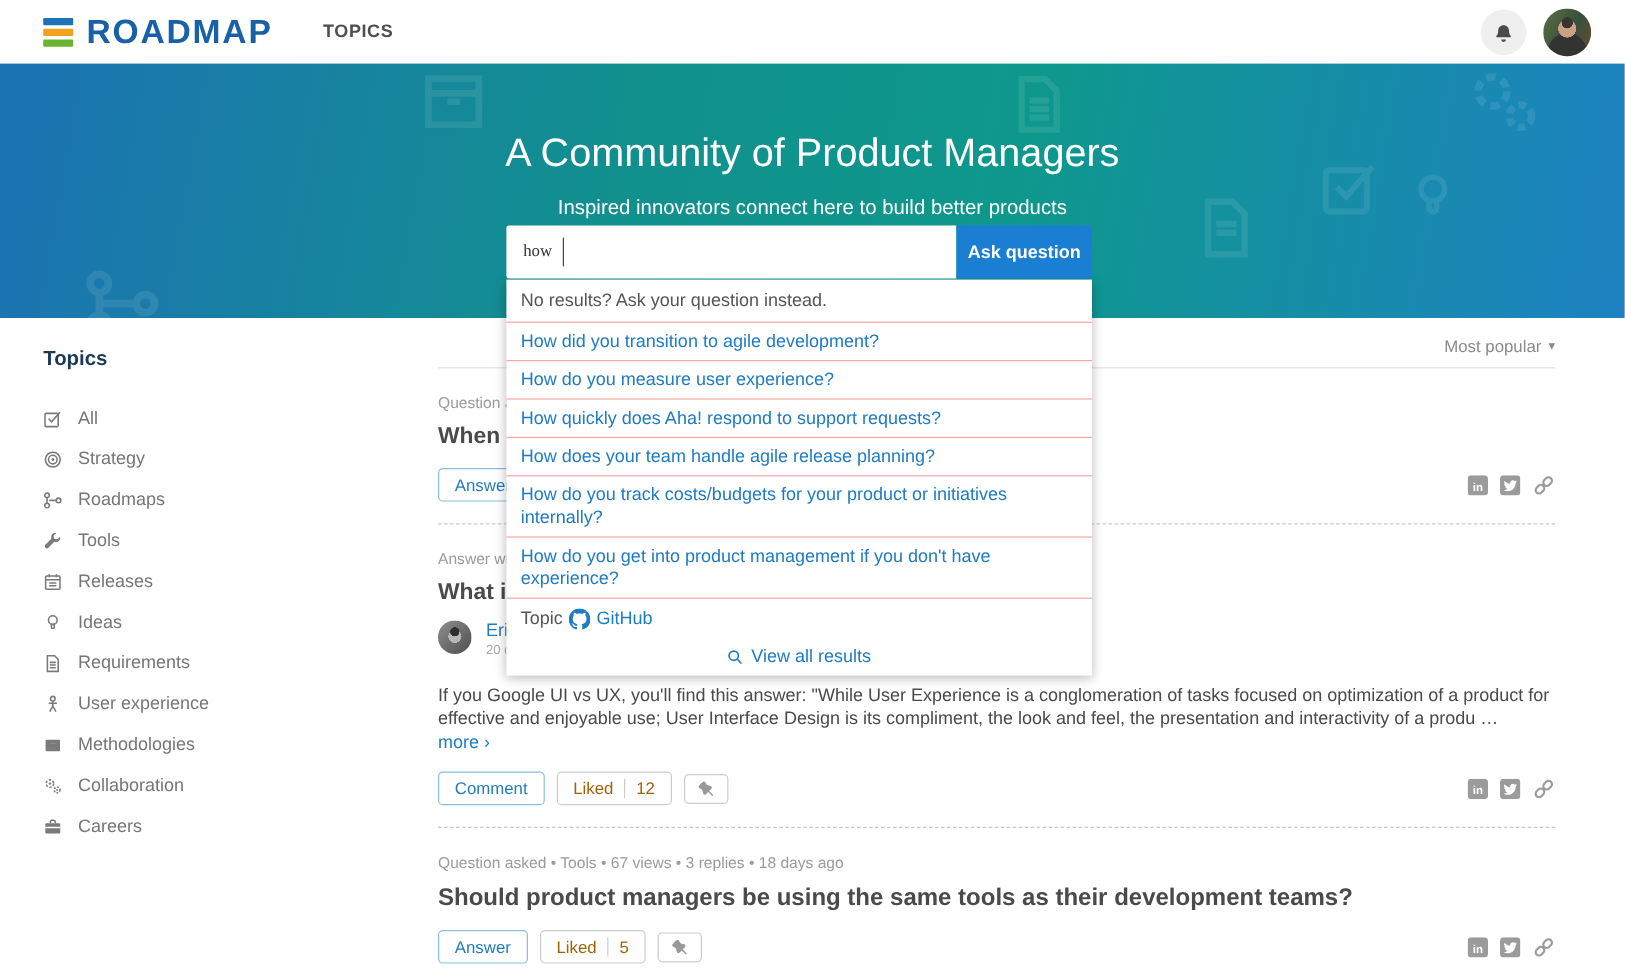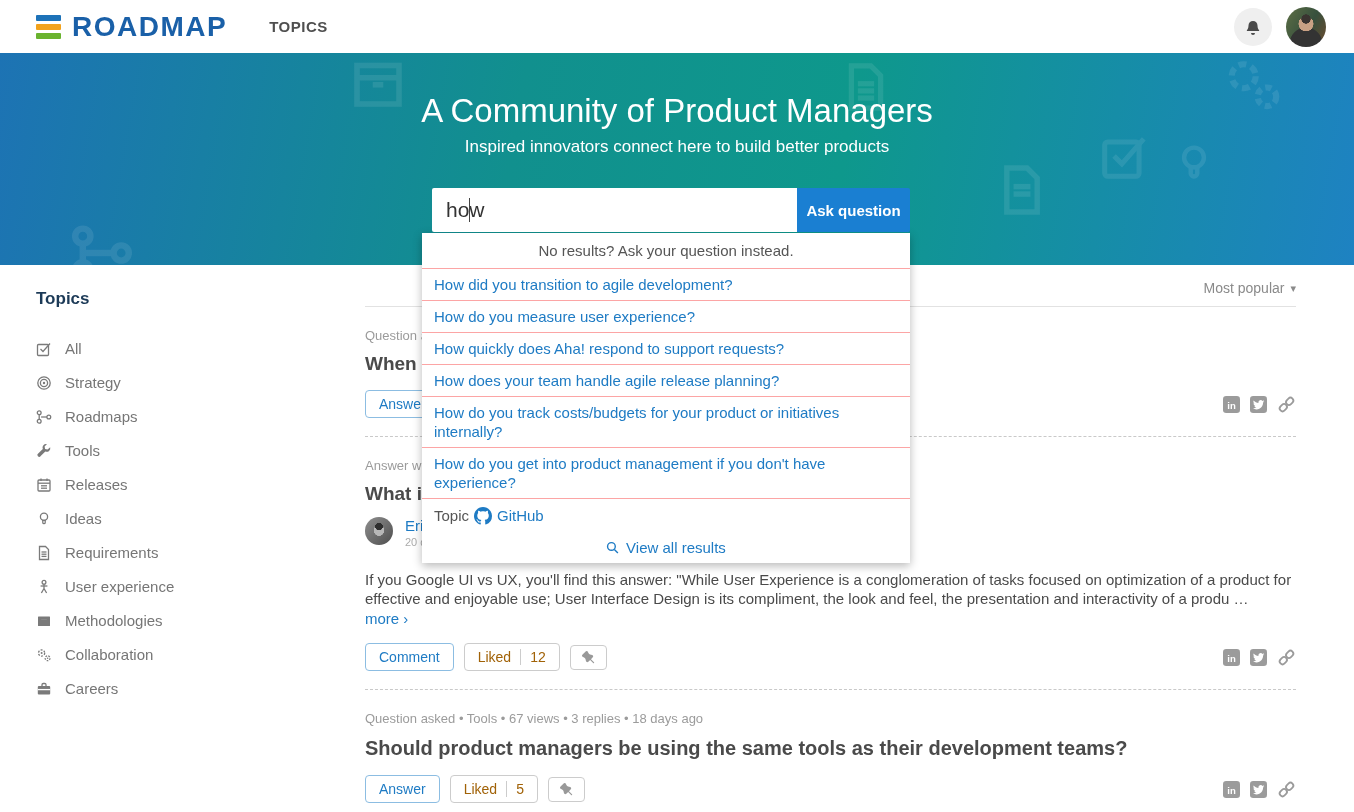--- a/index.html
+++ b/index.html
@@ -25,36 +25,36 @@
     background:
       radial-gradient(circle at 50% 30%, #3a3430 0%, #3a3430 13%, transparent 14%),
       radial-gradient(circle at 50% 42%, #c9a184 0%, #c9a184 24%, transparent 25%),
       radial-gradient(circle at 50% 92%, #333 0%, #333 38%, transparent 40%),
       linear-gradient(120deg, #5d6f45 0%, #37503d 55%, #6d4a2e 100%);
   }
 
   
   .hero { height:212px; position:relative; overflow:hidden; text-align:center; color:#fff;
     background:linear-gradient(100deg, #1d73b4 0%, #11908e 38%, #0e988c 62%, #1e82c2 100%); }
-  .hero-title { margin:1px; padding-top:38px; font-size:33px; font-weight:300; }
+  .hero-title { margin:17px; padding-top:38px; font-size:33px; font-weight:300; }
   .hero-sub { margin:7px 0 0; font-size:17px; font-weight:300; }
   .hero-bg { position:absolute; opacity:.09; pointer-events:none; }
   .hero-bg svg { stroke:#fff; fill:none; stroke-width:1.6; }
 
   
   .search-overlay { position:absolute; left:422px; top:188px; width:488px; z-index:20; }
   .search-row { display:flex; position:relative; }
-  .search-input { flex:1; height:44px; border:none; outline:none; padding:0 14px; font-size:21px;
-    color:#333; background:#fff; border-radius:2px 0 0 2px; font-family:Liberation Sans, sans-serif;margin-left:10px; }
+  .search-input { flex:1; height:44px; border:none; outline:none; padding:0 14px; font-size:14px;
+    color:#333; background:#fff; border-radius:2px 0 0 2px; font-family:Liberation Serif, serif; }
   .text-cursor { position:absolute; left:47px; top:10px; width:1px; height:24px; background:#444; }
   .ask-btn { width:113px; height:44px; border:none; background:#1a7fd2; color:#fff; font-size:15px;
     font-weight:bold; cursor:pointer; border-radius:0 2px 2px 0; font-family:"Liberation Sans",sans-serif; }
   .dropdown { margin-top:1px; background:#fff; box-shadow:0 3px 9px rgba(0,0,0,.28); font-size:15px; }
   .dd-row { padding:6px 12px; border-top:1px solid #fca5a5; line-height:19px; }
-  .dd-no-results { text-align:center; color:#555; border-top:none; padding:8px 12px; }
+  .dd-no-results { color:#555; border-top:none; padding:8px 12px; }
   .dd-suggestion { color:#1e7bc4; cursor:pointer; }
   .dd-topic { display:flex; align-items:center; gap:5px; color:#555; padding:7px 12px; }
   .dd-topic-link { color:#1e7bc4; cursor:pointer; }
   .dd-viewall { display:flex; justify-content:center; align-items:center; gap:6px; color:#1e7bc4;
     padding:7px 12px; cursor:pointer; }
 
   
   .layout { display:flex; padding:0 58px 0 36px; }
   .sidebar { width:329px; flex-shrink:0; padding-top:24px; }
   .sidebar-heading { margin:0 0 30px; font-size:17px; font-weight:bold; color:#1c3a57; }

